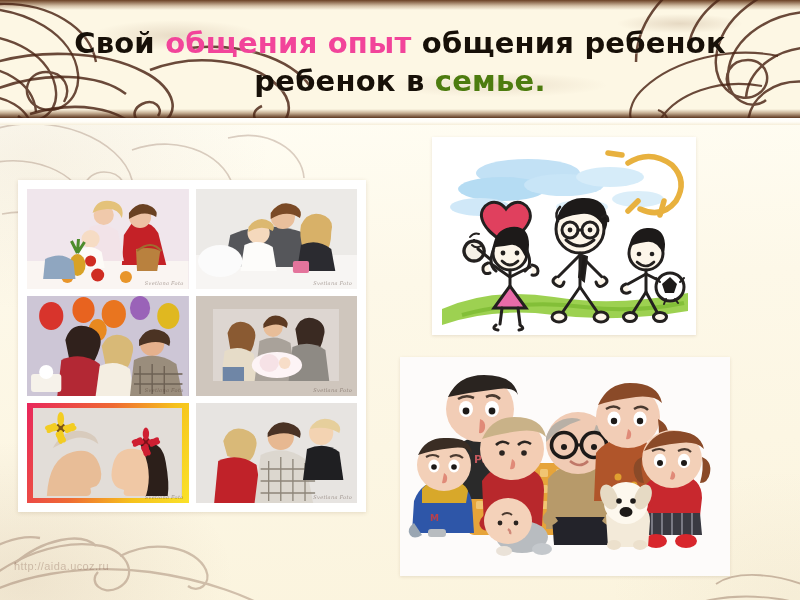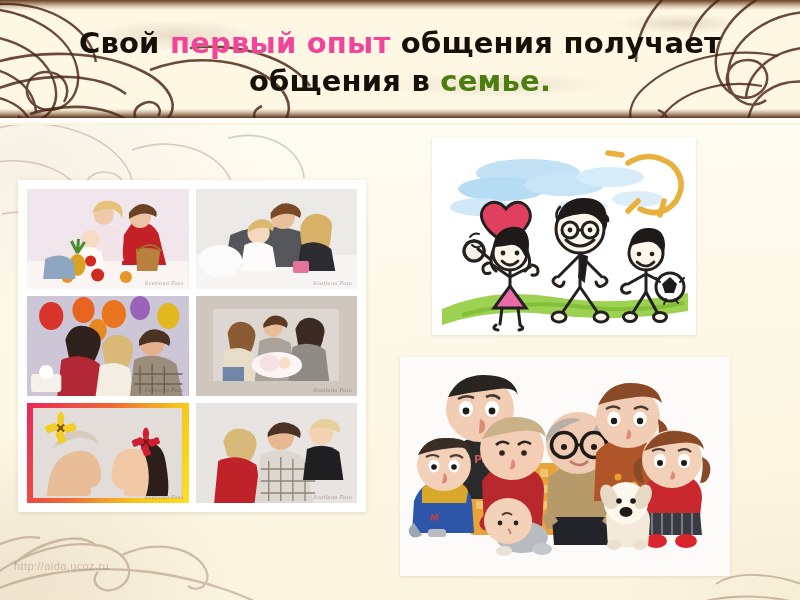--- a/index.html
+++ b/index.html
@@ -248,22 +248,22 @@
     <svg class="orn orn-br" width="210" height="120" viewBox="0 0 210 120">
       <g stroke-width="2.2">
         <path d="M206 12 C 158 2, 102 16, 72 44 C 50 64, 56 88, 78 88 C 96 88, 102 72, 86 66"></path>
         <path d="M190 42 C 146 34, 104 50, 88 76"></path>
       </g>
     </svg>
   </div>
   <div class="header-rule"></div>
 
   <div class="title">
-    <div><span>Свой </span><span class="pink">первый опыт</span><span> общения получает</span></div>
-    <div><span>общения в </span><span class="blue">семье.</span></div>
+    <div><span>Свой </span><span class="pink">общения опыт</span><span> общения ребенок</span></div>
+    <div><span>ребенок в </span><span class="blue">семье.</span></div>
   </div>
 
   <div class="collage">
 
     <div class="photo p1">
       <svg width="100%" height="100%" viewBox="0 0 160 100" preserveAspectRatio="none">
         <rect width="160" height="100" fill="#f0e6ec"></rect>
         <rect y="72" width="160" height="28" fill="#faf5f2"></rect>
 
         <path d="M104 34 q18 -4 26 10 l8 32 h-44 l2 -30 z" fill="#c42127"></path>

